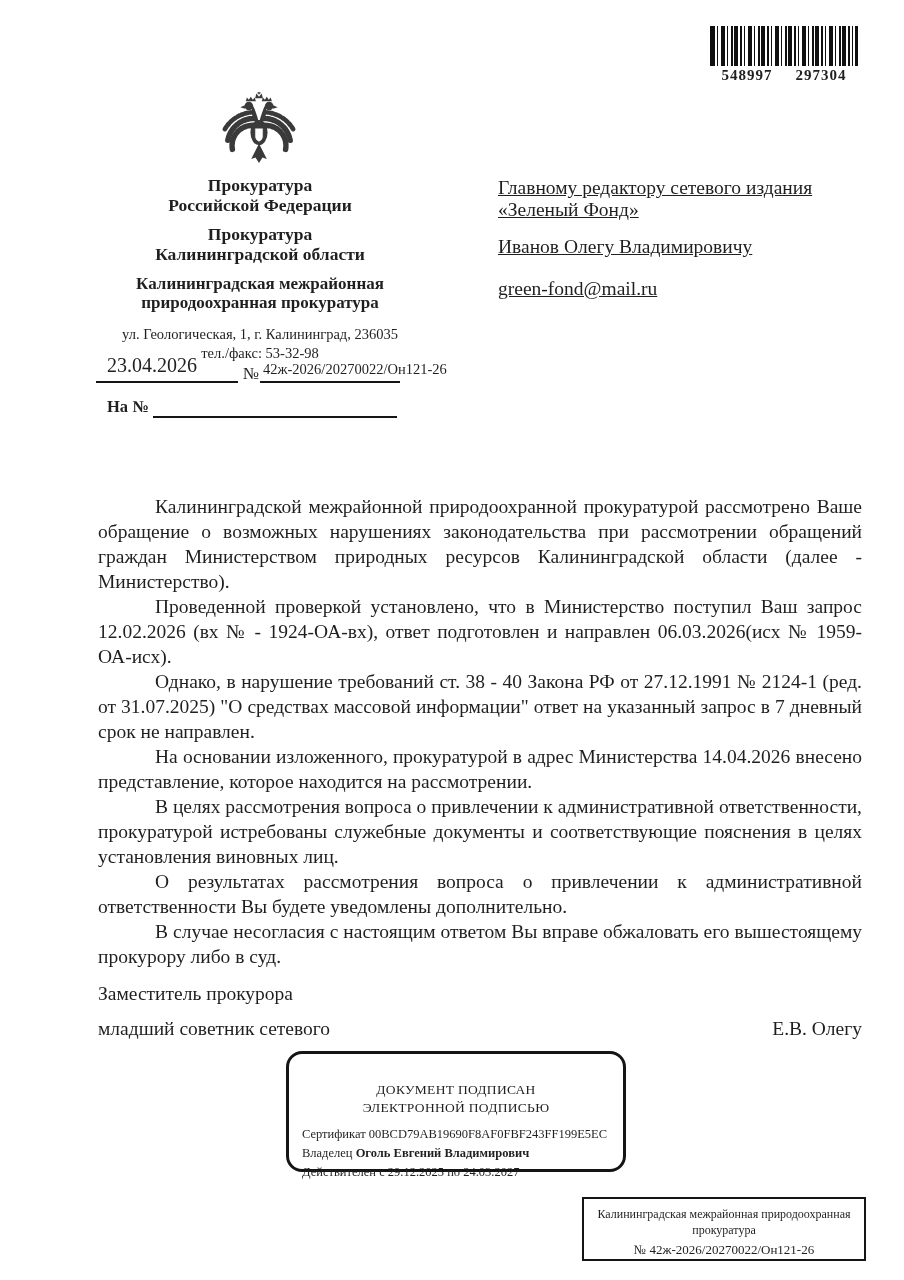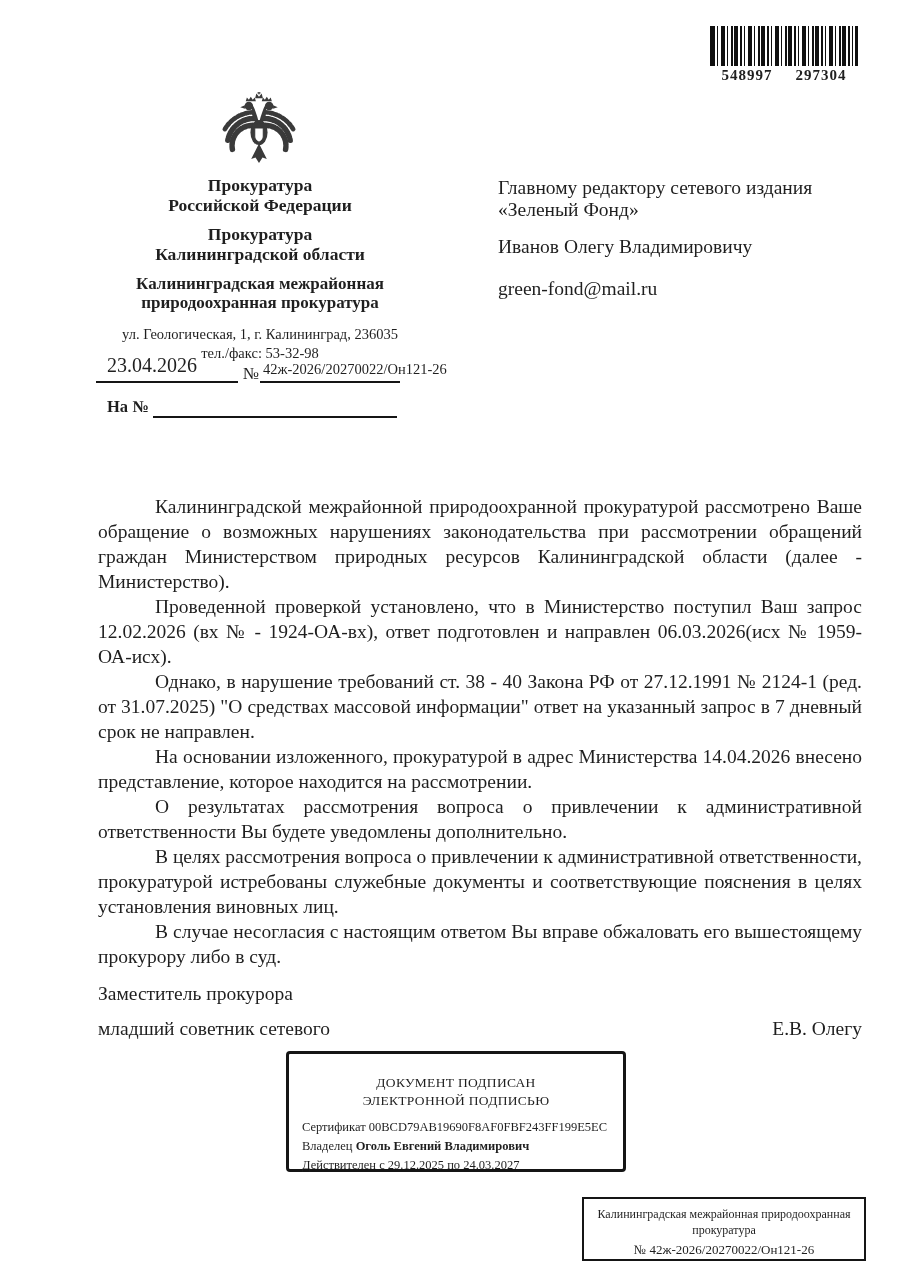--- a/index.html
+++ b/index.html
@@ -24,21 +24,21 @@
   
   .emblem { position:absolute; left:220px; top:91px; width:78px; height:80px; }
 
   
   .letterhead { position:absolute; left:80px; top:176px; width:360px; text-align:center; line-height:1.12; }
   .lh-block { margin-bottom:10px; font-weight:bold; font-size:17.5px; }
   .lh-block.small { font-size:17px; margin-bottom:13px; }
   .lh-contact { font-size:14.5px; line-height:1.3; font-weight:normal; }
 
   
-  .addressee { position:absolute; left:498px; top:177px; width:380px; font-size:19.5px; line-height:1.14; }
+  .addressee { position:absolute; left:498px; top:177px; width:380px; font-size:19.5px; line-height:1.14;text-decoration:underline; }
   .addr-name { margin-top:15px; }
   .addr-email { margin-top:19px; }
 
   
   .ref-date { position:absolute; left:107px; top:354px; font-size:20px; }
   .u-line { position:absolute; height:2px; background:#151515; }
   .date-line { left:96px; top:381px; width:142px; }
   .ref-no-label { position:absolute; left:243px; top:364px; font-size:17px; }
   .ref-no { position:absolute; left:263px; top:361px; font-size:14.5px; }
   .no-line { left:260px; top:381px; width:140px; }
@@ -47,21 +47,21 @@
 
   
   .body-text { position:absolute; left:98px; top:494px; width:764px; font-size:19.5px; line-height:25px; text-align:justify; }
   .body-text p { text-indent:57px; }
 
   
   .sig1 { position:absolute; left:98px; top:983px; font-size:19.5px; }
   .sig-row { position:absolute; left:98px; top:1018px; width:764px; display:flex; justify-content:space-between; font-size:19.5px; }
 
   
-  .esign { position:absolute; left:286px; top:1051px; width:340px; height:121px; border:3.5px solid #151515; border-radius:4px; padding-top:20px; background:#fff; }
+  .esign { position:absolute; left:286px; top:1051px; width:340px; height:121px; border:3.5px solid #151515; border-radius:16px; padding-top:27px; background:#fff; }
   .esign-title { text-align:center; font-size:13.5px; line-height:1.3; letter-spacing:0.3px; }
   .esign-body { margin:9px 13px 0; font-size:12.5px; line-height:1.52; }
 
   
   .footer-stamp { position:absolute; left:582px; top:1197px; width:284px; height:64px; border:2px solid #151515; text-align:center; font-size:12px; line-height:1.35; padding:7px 8px 12px; }
   .fs-num { margin-top:3px; font-size:13px; }
 </style>
 </head>
 <body>
 
@@ -131,22 +131,22 @@
   <div class="ref-no">42ж-2026/20270022/Он121-26</div>
   <div class="u-line no-line"></div>
   <div class="ref-na">На №</div>
   <div class="u-line na-line"></div>
 
   <div class="body-text">
     <p>Калининградской межрайонной природоохранной прокуратурой рассмотрено Ваше обращение о возможных нарушениях законодательства при рассмотрении обращений граждан Министерством природных ресурсов Калининградской области (далее - Министерство).</p>
     <p>Проведенной проверкой установлено, что в Министерство  поступил Ваш запрос 12.02.2026 (вх № -  1924-ОА-вх), ответ подготовлен и направлен 06.03.2026(исх № 1959-ОА-исх).</p>
     <p>Однако, в нарушение требований ст. 38 - 40  Закона РФ от 27.12.1991 № 2124-1 (ред. от 31.07.2025) "О средствах массовой информации" ответ на указанный запрос в 7 дневный срок не направлен.</p>
     <p>На основании  изложенного, прокуратурой в адрес Министерства 14.04.2026 внесено представление, которое находится на рассмотрении.</p>
+    <p>В целях рассмотрения вопроса о привлечении к административной ответственности, прокуратурой истребованы служебные документы и соответствующие пояснения в целях установления виновных лиц.</p>
     <p>О результатах рассмотрения вопроса о привлечении к административной ответственности Вы будете уведомлены дополнительно.</p>
-    <p>В целях рассмотрения вопроса о привлечении к административной ответственности, прокуратурой истребованы служебные документы и соответствующие пояснения в целях установления виновных лиц.</p>
     <p>В случае несогласия с настоящим ответом Вы вправе обжаловать его вышестоящему прокурору либо в суд.</p>
   </div>
 
   <div class="sig1">Заместитель прокурора</div>
   <div class="sig-row">
     <span>младший советник сетевого</span>
     <span>Е.В. Олегу</span>
   </div>
 
   <div class="esign">

